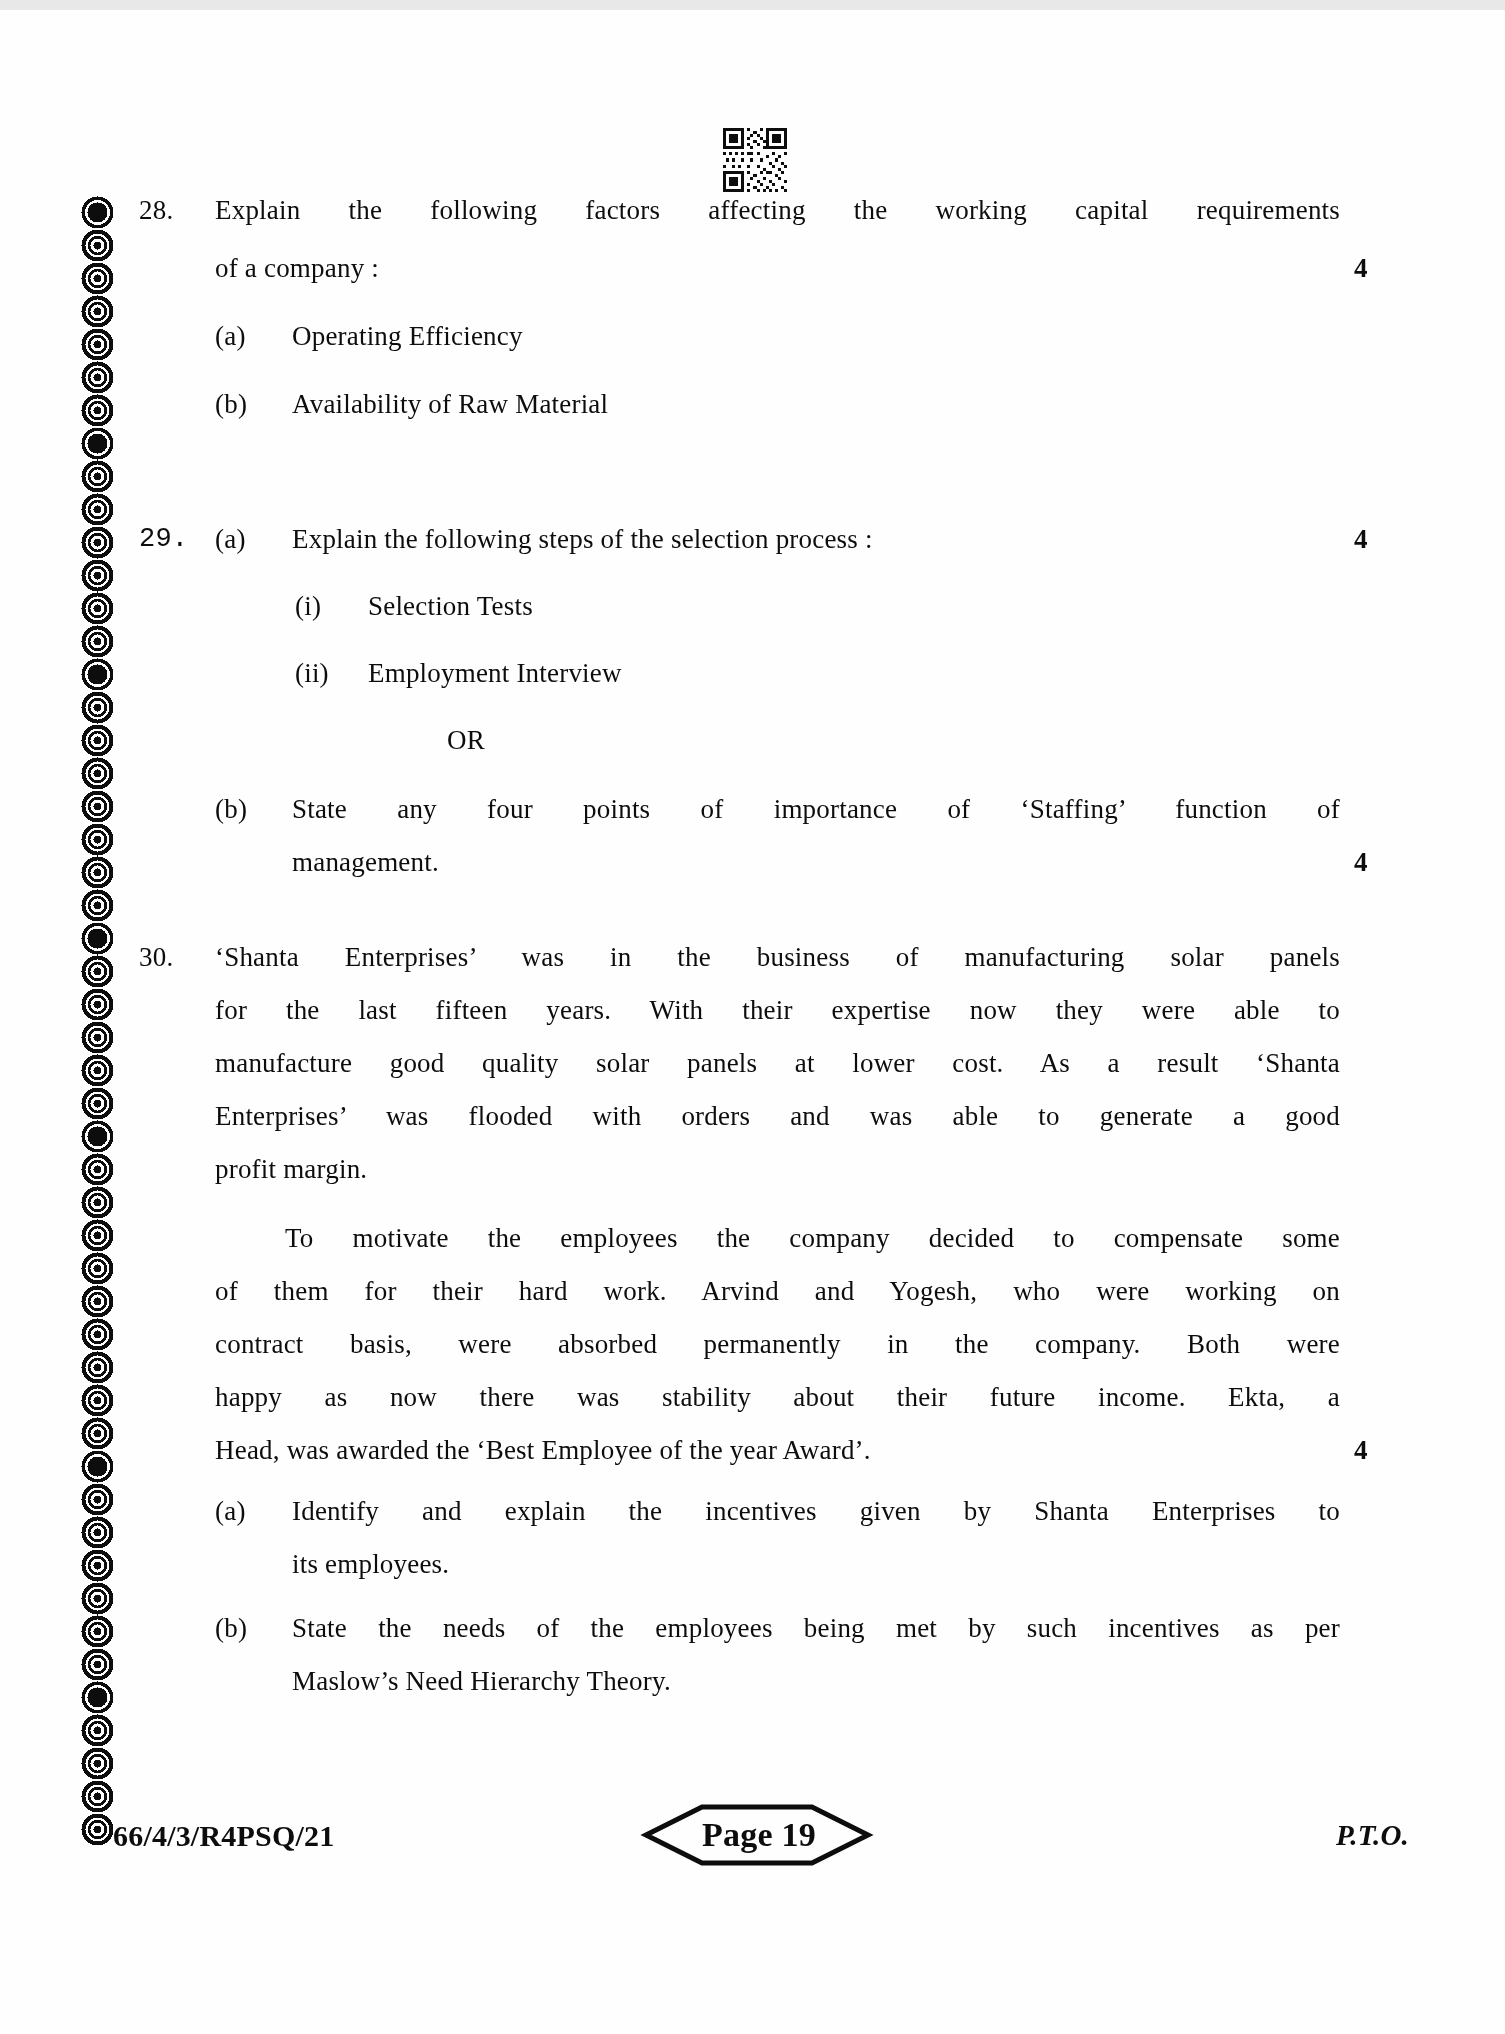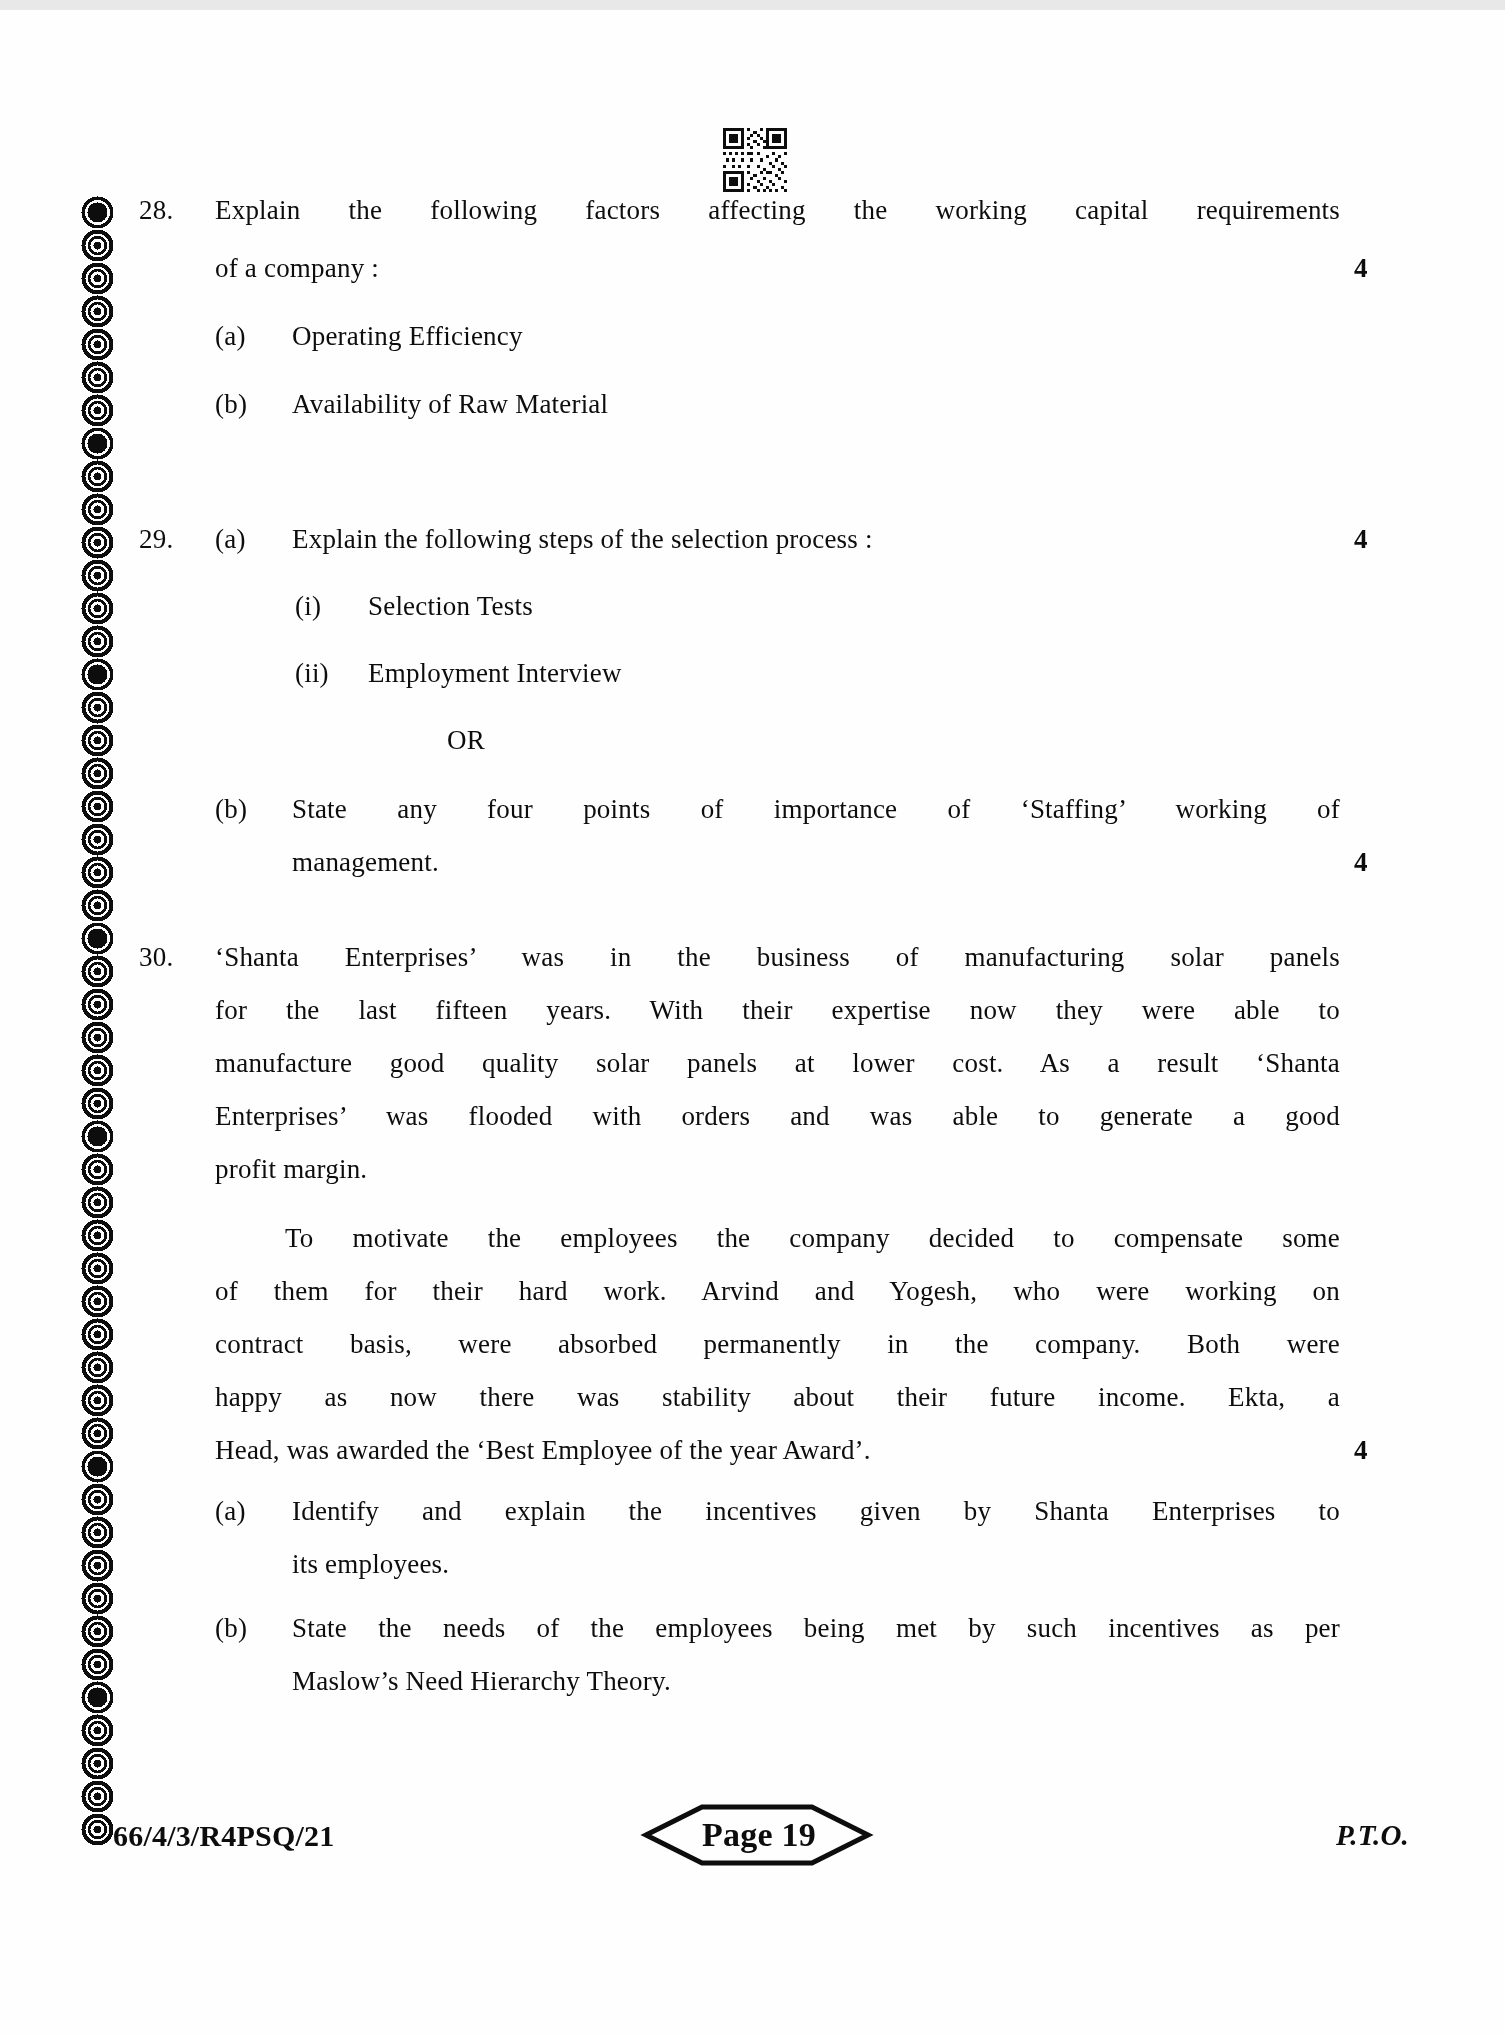--- a/index.html
+++ b/index.html
@@ -140,40 +140,40 @@
         <span class="plabel line">(b)</span>
         <span class="pcontent line">Availability of Raw Material</span>
       </div>
     </section>
 
     <section>
       <div class="part-row mt82">
         <span class="plabel line">(a)</span>
         <div class="pcontent">
           <div class="line">
-            <span class="qnum" style="left:-153px;">29.</span>
+            <span class="qnum" style="left:-153px;font-family:Liberation Mono, monospace;">29.</span>
             <span>Explain the following steps of the selection process :</span>
             <span class="marks">4</span>
           </div>
           <div class="subrow mt14">
             <span class="sublabel line">(i)</span>
             <span class="line">Selection Tests</span>
           </div>
           <div class="subrow mt14">
             <span class="sublabel line">(ii)</span>
             <span class="line">Employment Interview</span>
           </div>
         </div>
       </div>
       <div class="line or-row mt14">OR</div>
       <div class="part-row mt16">
         <span class="plabel line">(b)</span>
         <div class="pcontent">
           <div class="line jline">
-            <span>State any four points of importance of ‘Staffing’ working of</span>
+            <span>State any four points of importance of ‘Staffing’ function of</span>
           </div>
           <div class="line">
             <span>management.</span>
             <span class="marks">4</span>
           </div>
         </div>
       </div>
     </section>
 
     <section>

